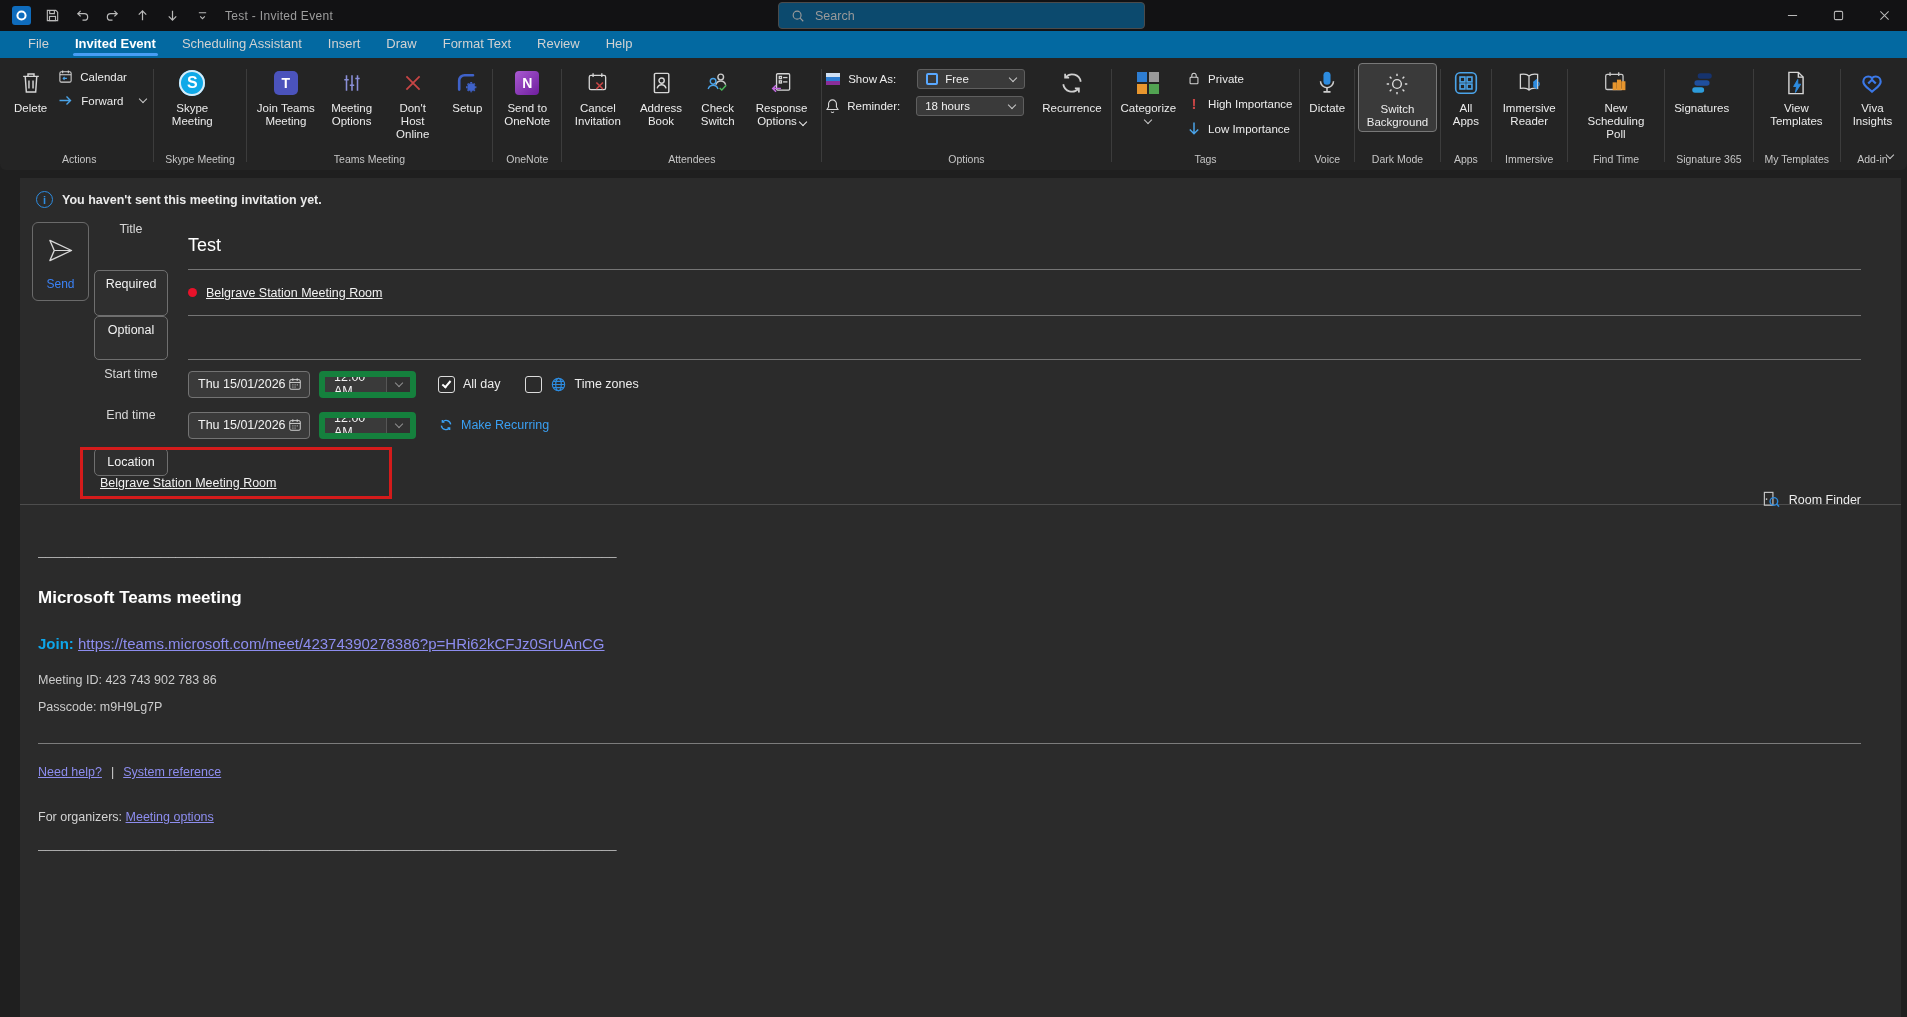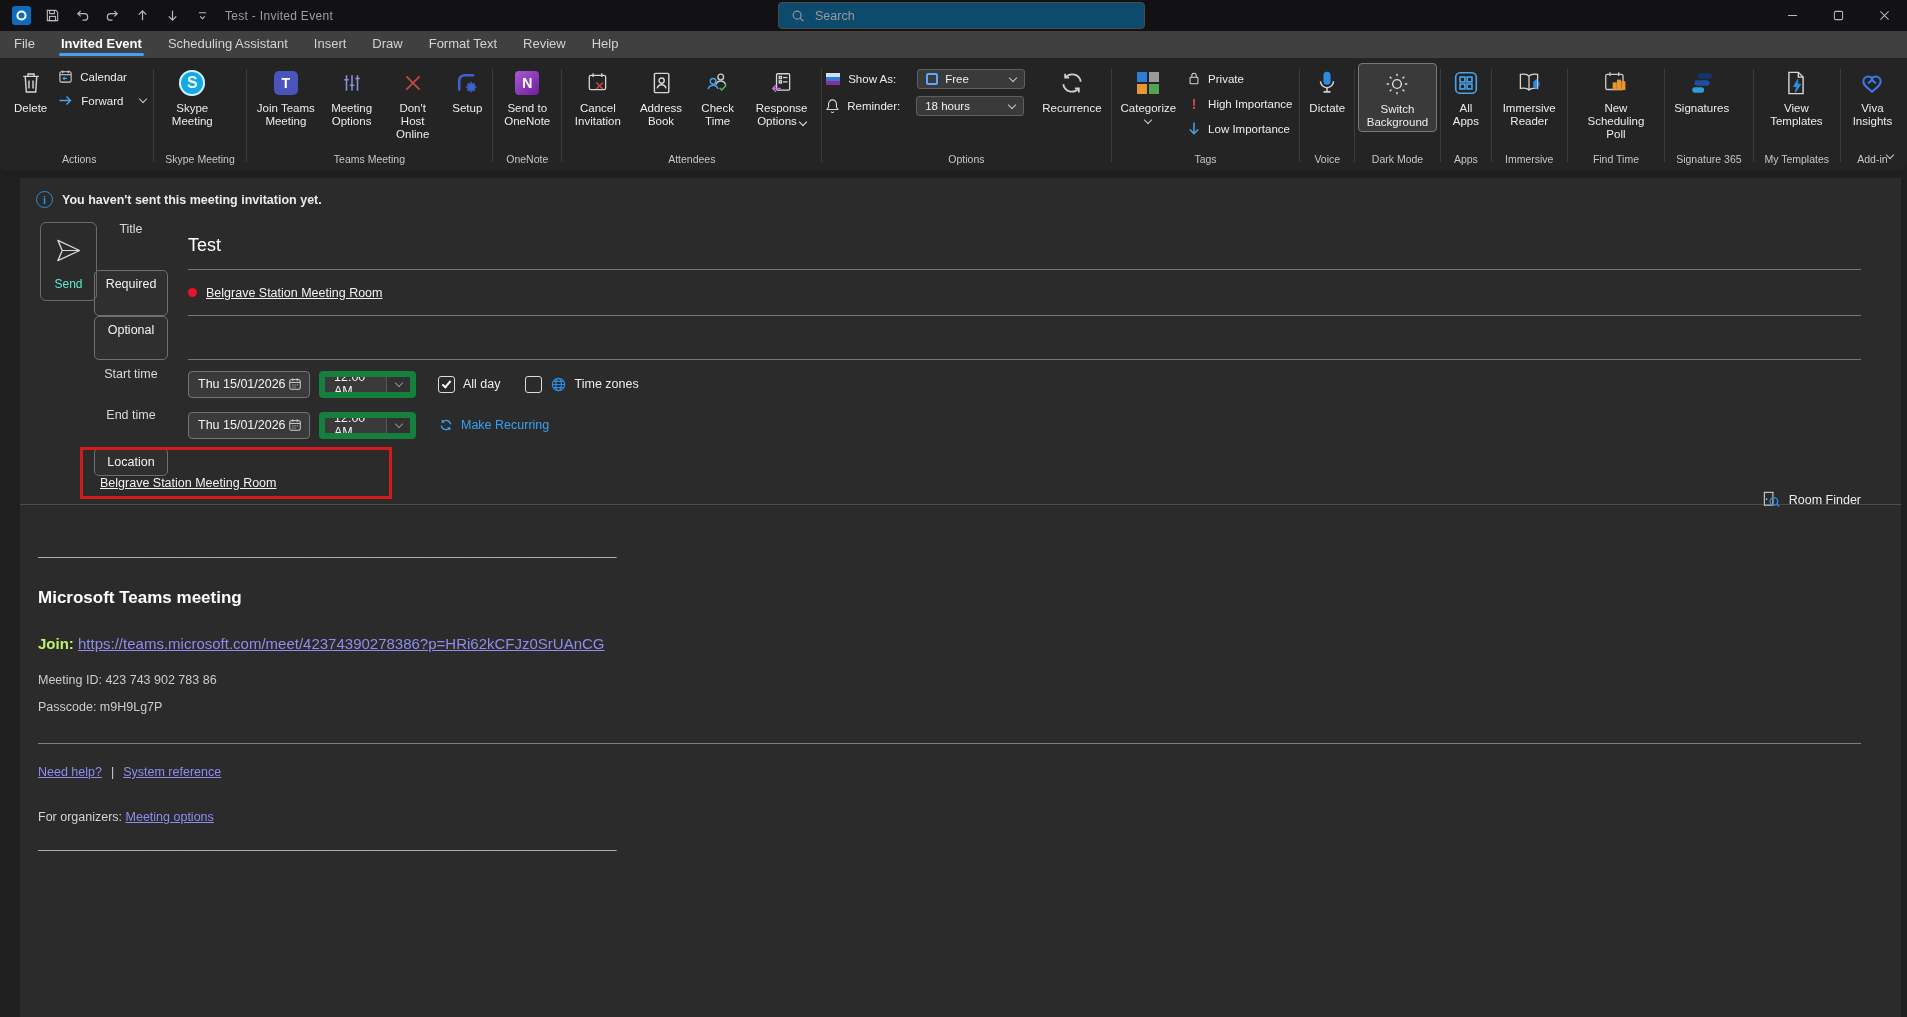--- a/index.html
+++ b/index.html
@@ -11,21 +11,21 @@
   .titlebar { height:31px; background:#121214; display:flex; align-items:center; position:relative; color:#b9b9b9; }
   .qat { display:flex; align-items:center; gap:4px; padding-left:12px; }
   .qat-btn { width:26px; height:24px; display:flex; align-items:center; justify-content:center; border-radius:4px; }
   .outlook-logo { width:19px; height:19px; background:#0f6cbd; border-radius:3px; display:flex; align-items:center; justify-content:center; margin-right:4px; }
   .doc-title { font-size:12px; color:#9d9d9d; margin-left:10px; letter-spacing:.3px; }
   .searchbox { position:absolute; left:778px; top:2px; width:367px; height:27px; border:1px solid #4b4b4b; border-radius:4px; background:#0c4a6e; display:flex; align-items:center; gap:10px; padding-left:12px; color:#9a9a9a; font-size:12.5px; }
   .wincontrols { position:absolute; right:0; top:0; height:31px; display:flex; }
   .winbtn { width:46px; height:31px; display:flex; align-items:center; justify-content:center; color:#b9b9b9; }
 
   
-  .tabrow { height:27px; background:#404040; display:flex; align-items:flex-end; padding-left:2px; gap:2px; }
+  .tabrow { height:27px; background:#0369a1; display:flex; align-items:flex-end; padding-left:16px; gap:2px; }
   .rtab { font-size:13px; color:#d2d2d2; padding:4px 12px 7px; position:relative; }
   .rtab.active { color:#ffffff; font-weight:bold; }
   .rtab.active::after { content:""; position:absolute; left:10px; right:10px; bottom:2px; height:3px; border-radius:2px; background:#479ef5; }
 
   
   .ribbon { height:112px; background:#242424; display:flex; align-items:stretch; padding:3px 6px 0 8px; position:relative; border-radius:0 0 6px 6px; }
   .rgroup { display:flex; flex-direction:column; }
   .rgc { display:flex; align-items:flex-start; flex:1; gap:1px; padding-top:2px; }
   .rgl { font-size:10.5px; color:#c6c6c6; text-align:center; padding:1px 8px 5px; white-space:nowrap; }
   .rsep { width:1px; background:#3c3c3c; margin:8px 3px 8px 3px; }
@@ -47,21 +47,21 @@
 
   
   .chip { display:flex; align-items:center; justify-content:center; color:#fff; font-weight:bold; }
   .chip-skype { width:26px; height:26px; border-radius:50%; background:#0fa9e8; font-size:16px; box-shadow:0 0 0 2px #d9ecf8 inset; }
   .chip-teams { width:24px; height:24px; border-radius:5px; background:#4b53bc; font-size:14px; }
   .chip-onenote { width:24px; height:24px; border-radius:4px; background:linear-gradient(135deg,#a95ad1,#6f1e9e); font-size:14px; }
 
   
   .panel { position:relative; margin:8px 6px 0 20px; background:#2b2b2b; height:839px; }
   .info { display:flex; align-items:center; gap:9px; padding:13px 0 0 16px; font-size:12.5px; font-weight:bold; color:#eaeaea; }
-  .sendbtn { position:absolute; left:20px; top:44px; width:57px; height:79px; border:1px solid #6a6a6a; border-radius:6px; display:flex; flex-direction:column; align-items:center; justify-content:space-between; padding:15px 0 9px; font-size:12px; color:#5eead4; }
+  .sendbtn { position:absolute; left:12px; top:44px; width:57px; height:79px; border:1px solid #6a6a6a; border-radius:6px; display:flex; flex-direction:column; align-items:center; justify-content:space-between; padding:15px 0 9px; font-size:12px; color:#3b82f6; }
   .rows { margin:14px 40px 0 66px; }
   .frow { display:flex; }
   .lcol { width:90px; display:flex; justify-content:center; flex-shrink:0; font-size:12.5px; color:#d9d9d9; }
   .fbtn { background:#2f2f2f; border:1px solid #6f6f6f; border-radius:5px; padding:6px 0; width:74px; text-align:center; font-size:12.5px; color:#f2f2f2; }
   .fcontent { flex:1; display:flex; align-items:center; margin-left:12px; align-self:stretch; }
   .uline { border-bottom:1px solid #757575; }
   .h-title { height:48px; }
   .h-req { height:46px; }
   .h-opt { height:44px; }
   .h-time { height:34px; margin-top:7px; }
@@ -79,21 +79,21 @@
   .bluelink { color:#3aa0f3; font-size:12.5px; display:flex; align-items:center; gap:7px; }
   .redbox { position:absolute; left:-6px; top:-1px; width:312px; height:52px; border:3px solid #d41b1b; pointer-events:none; }
   .roomfinder { margin-left:auto; display:flex; align-items:center; gap:8px; font-size:12.5px; color:#ececec; }
   .fullline { border-bottom:1px solid #4d4d4d; margin-top:6px; }
 
   
   .mbody { margin:38px 40px 0 18px; font-size:12.5px; color:#d2d2d2; }
   .uscore { color:#c4c4c4; font-size:13px; white-space:nowrap; overflow:hidden; }
   .teams-heading { font-size:17px; font-weight:bold; color:#ffffff; margin-top:30px; }
   .joinrow { margin-top:27px; font-size:15px; }
-  .joinrow b { color:#bef264; }
+  .joinrow b { color:#0ea5e9; }
   .plink { color:#8d8def; text-decoration:underline; }
   .meta { margin-top:21px; color:#cccccc; }
   .meta2 { margin-top:13px; color:#cccccc; }
   .thinline { border-top:1px solid #7c7c7c; margin-top:29px; }
   .helprow { margin-top:21px; display:flex; gap:9px; align-items:center; }
   .orgrow { margin-top:31px; }
   .uscore2 { margin-top:12px; }
   svg { display:block; }
 </style>
 </head>
@@ -319,21 +319,21 @@
         <div class="bigbtn">
           <span class="bicon">
             <svg width="24" height="24" viewBox="0 0 22 22" fill="none" stroke-width="1.3">
                 <circle cx="13.5" cy="5.5" r="2.6" stroke="#c9c9c9"></circle>
                 <path d="M9 12.5c.8-2.2 2.6-3.4 4.5-3.4 1.9 0 3.7 1.2 4.5 3.4" stroke="#c9c9c9"></path>
                 <circle cx="6.5" cy="9.5" r="2.6" stroke="#4aa3e8"></circle>
                 <path d="M2 16.5c.8-2.2 2.6-3.4 4.5-3.4 1.9 0 3.7 1.2 4.5 3.4" stroke="#4aa3e8"></path>
                 <path d="M12.5 15.5l2 2 4-4.5" stroke="#4cbb5c"></path>
               </svg>
           </span>
-          <span class="blabel" style="max-width:50px"><span>Check Time</span></span>
+          <span class="blabel" style="max-width:50px"><span>Check Switch</span></span>
         </div>
         <div class="bigbtn">
           <span class="bicon">
             <svg width="24" height="24" viewBox="0 0 22 22" fill="none" stroke="#d6d6d6" stroke-width="1.2">
                 <rect x="6" y="2.5" width="12" height="15" rx="1"></rect>
                 <rect x="8.5" y="5" width="2" height="2"></rect>
                 <path d="M12 6h4"></path>
                 <rect x="8.5" y="9" width="2" height="2"></rect>
                 <path d="M12 10h4"></path>
                 <path d="M10 16H2.5M5.5 13 2.5 16l3 3" stroke="#c169e0" stroke-width="1.4"></path>

